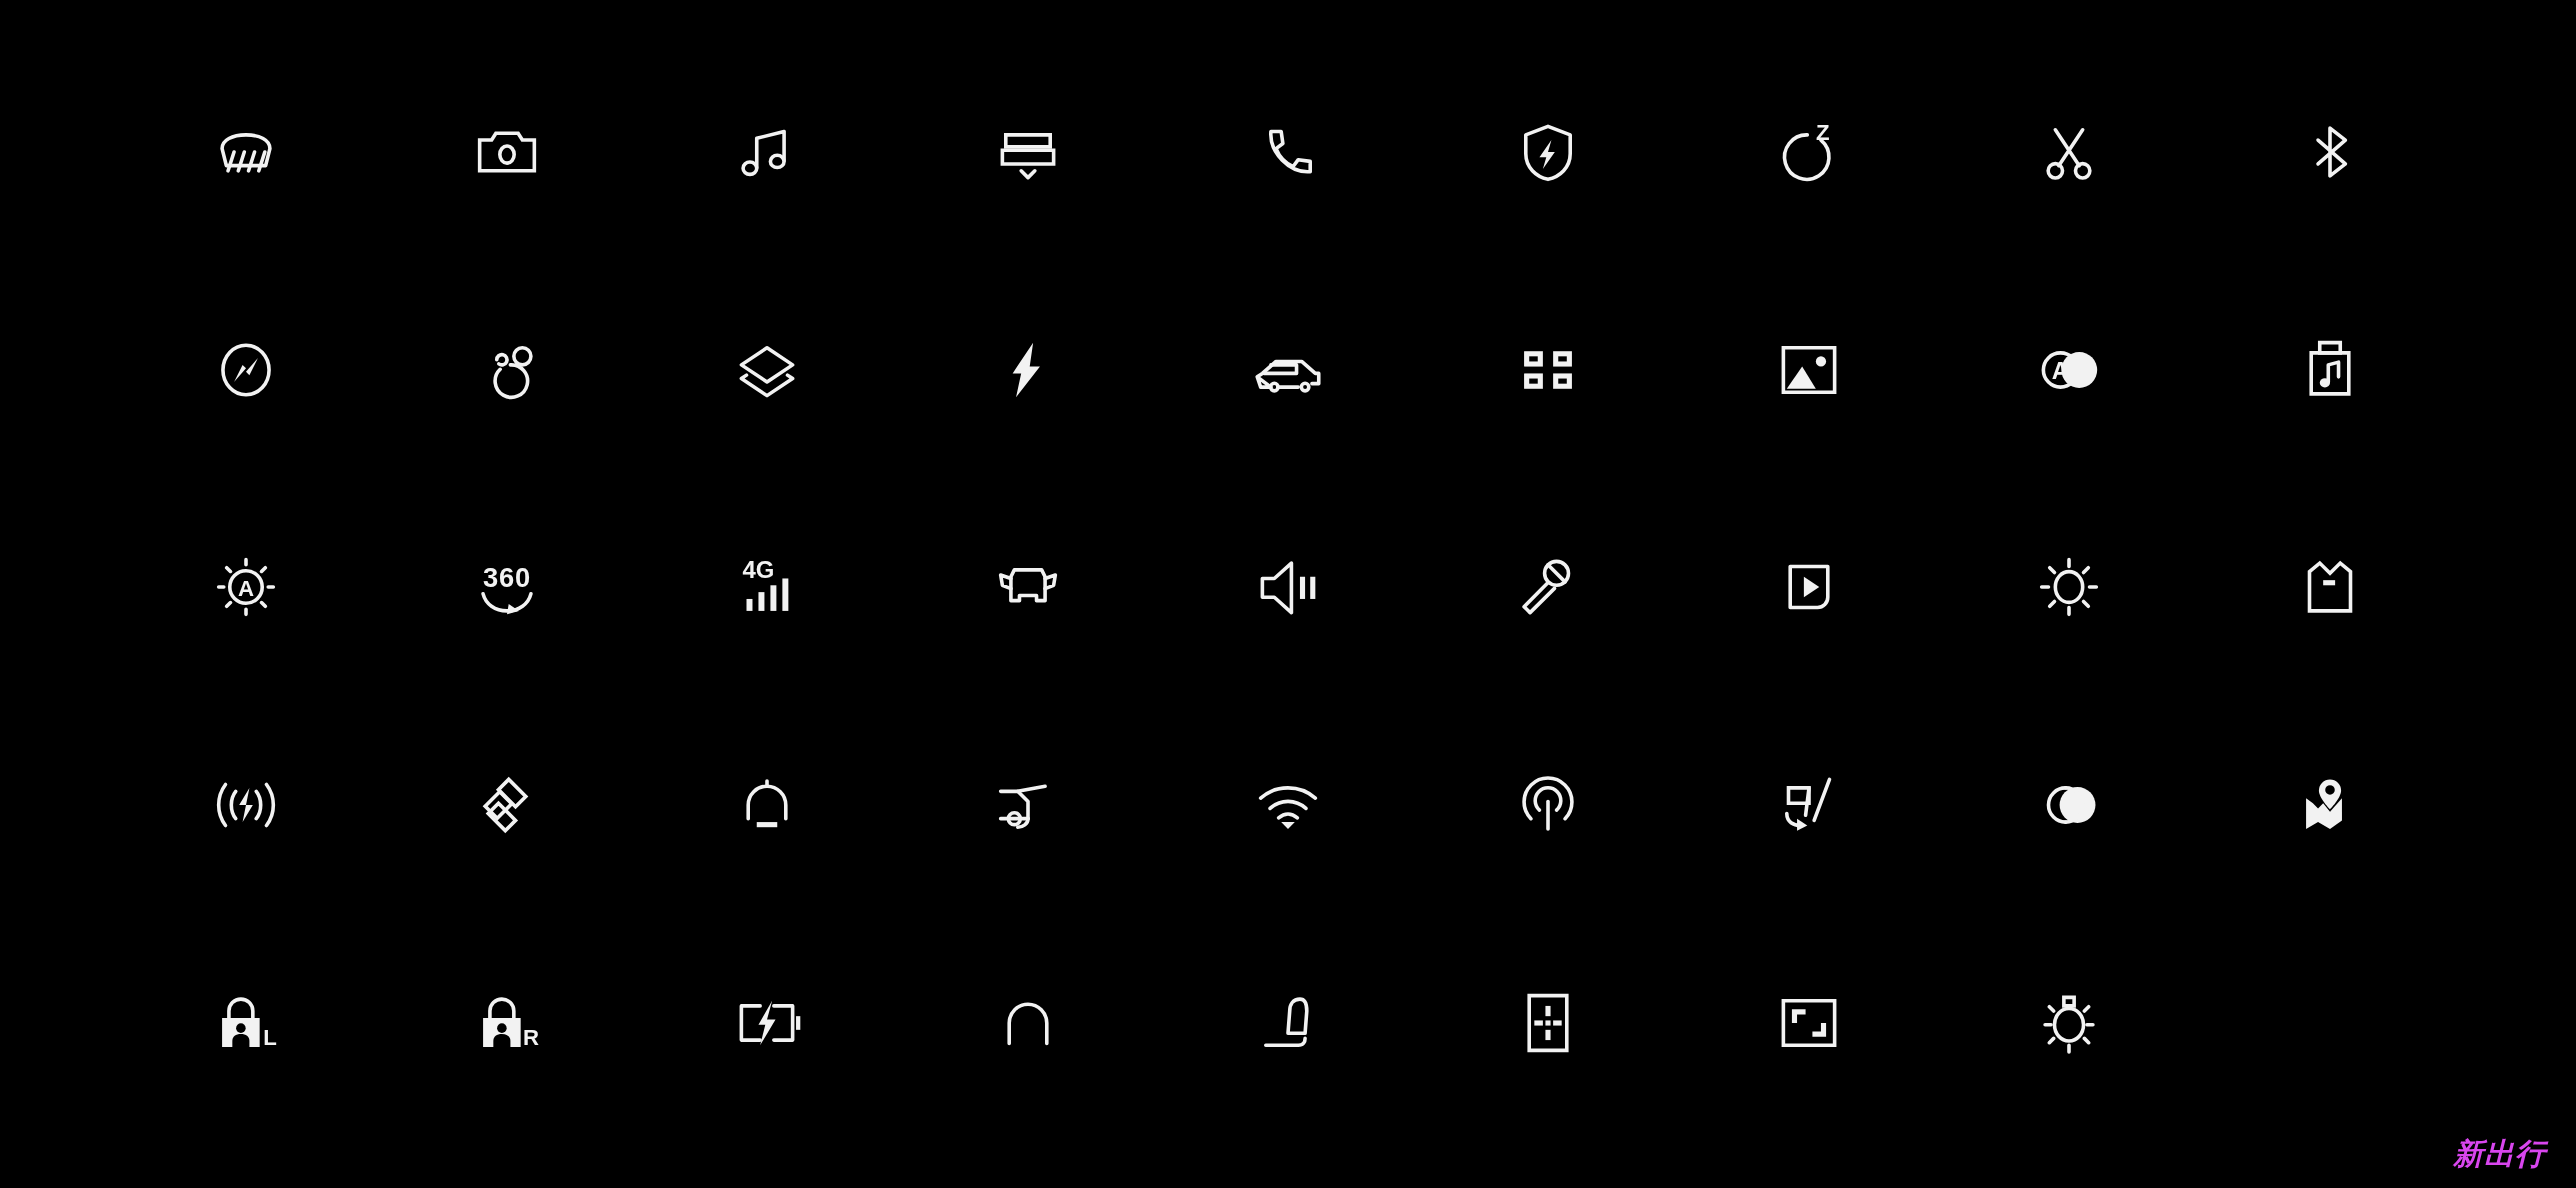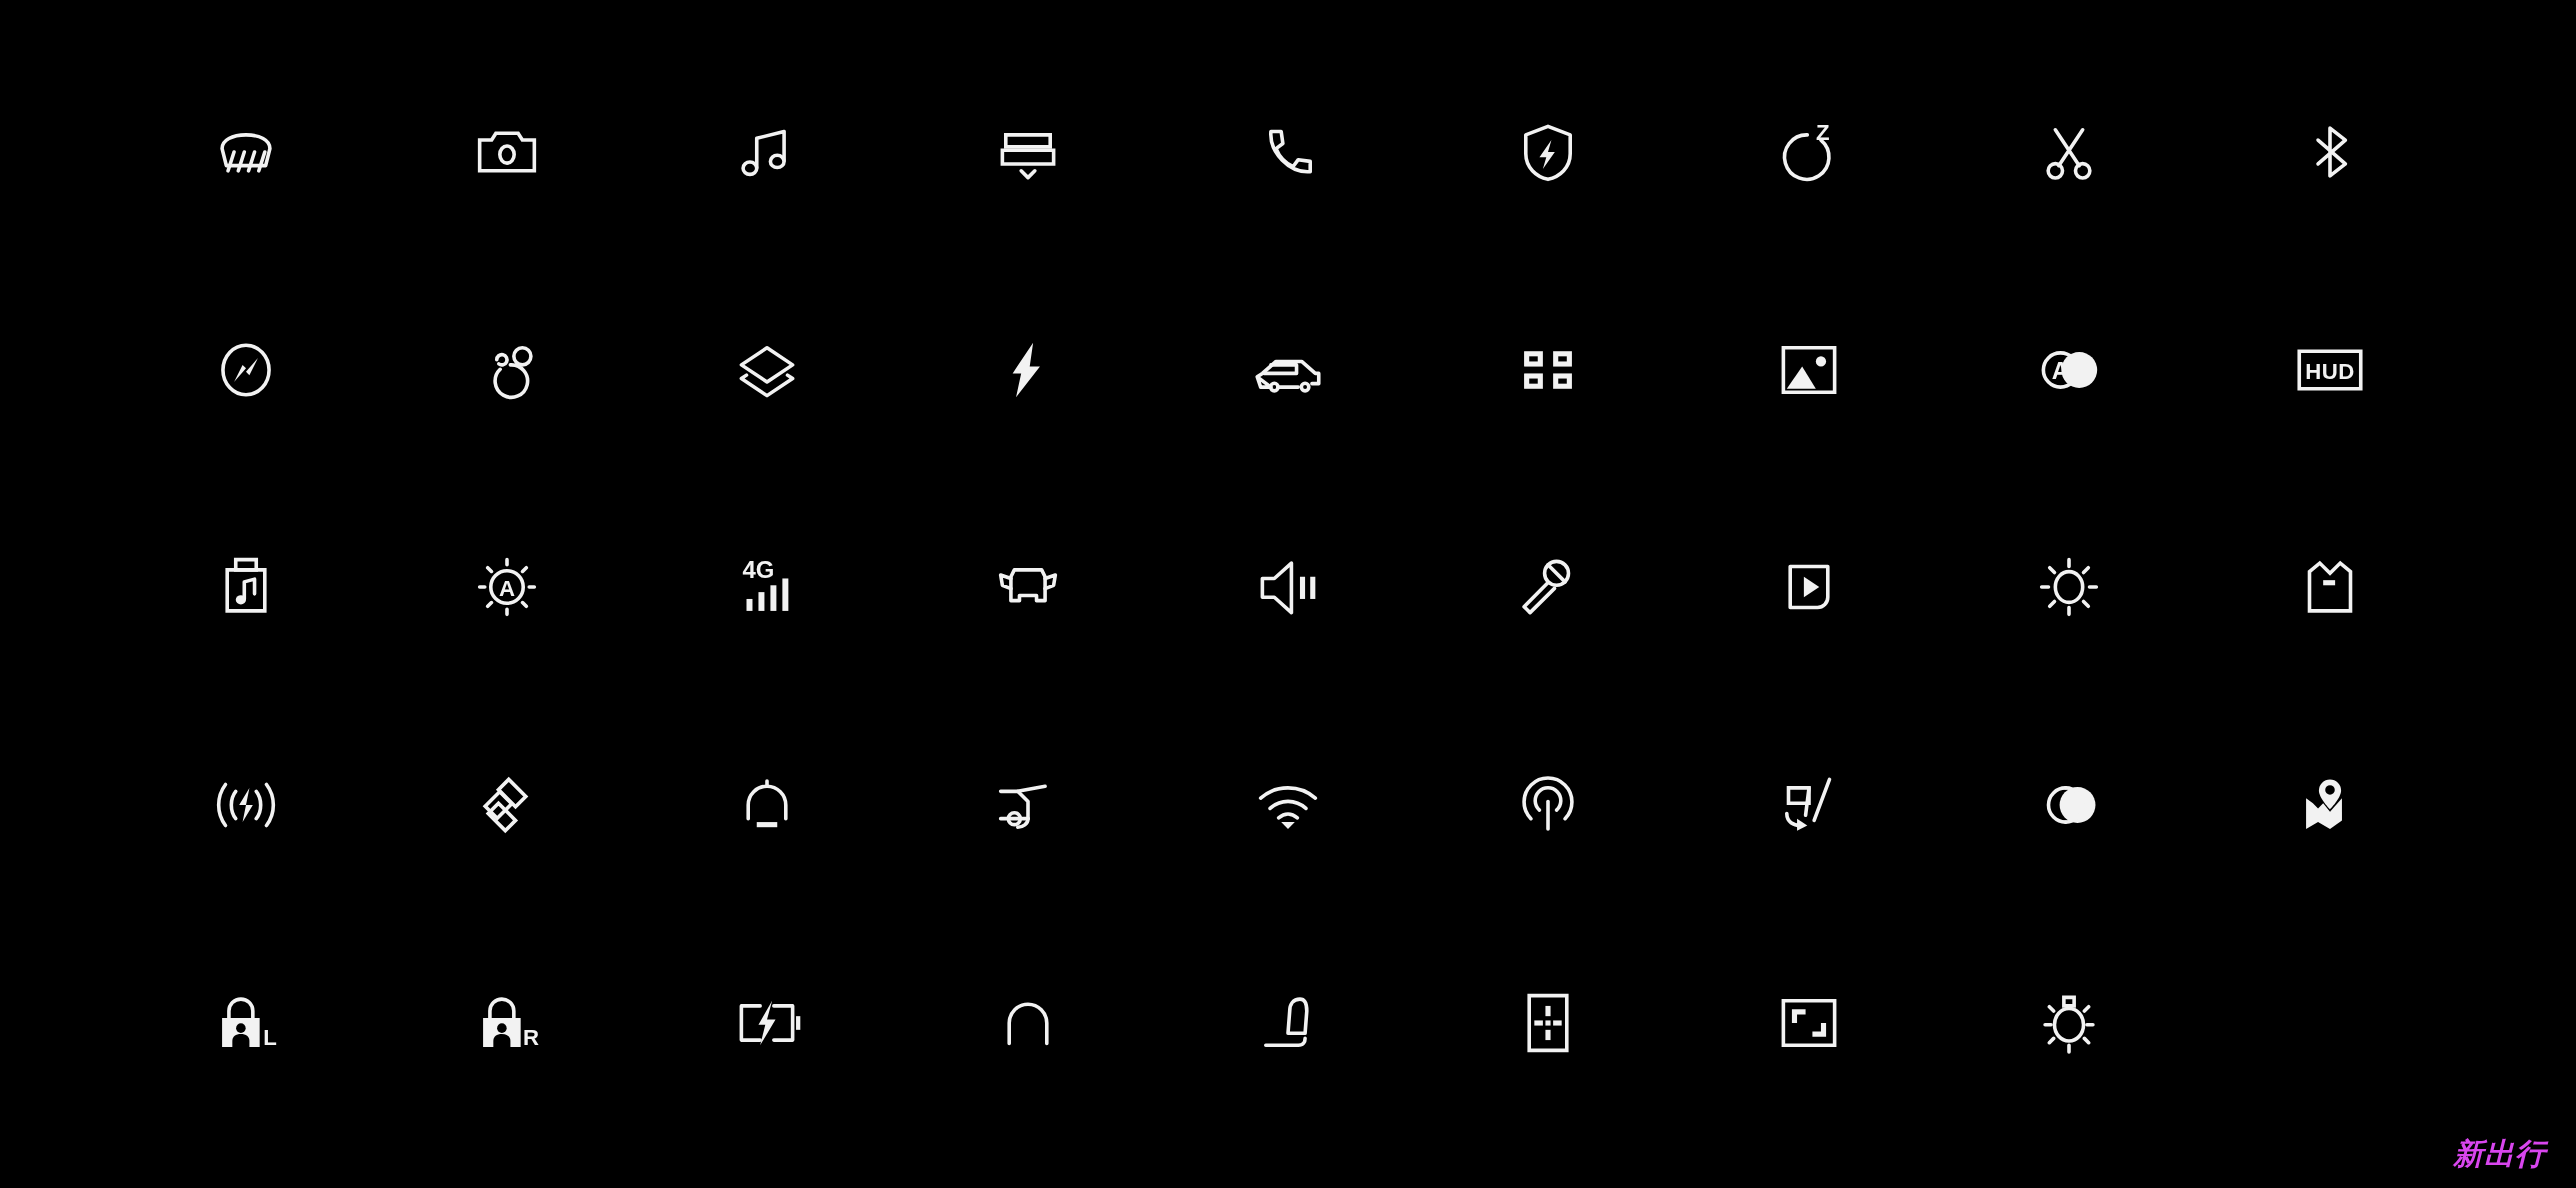--- a/index.html
+++ b/index.html
@@ -211,44 +211,45 @@
     </div>
 
     <div class="icon-cell">
       <svg viewBox="0 0 48 48">
         <circle class="f" cx="30" cy="24" r="10.5"></circle>
         <circle class="s" cx="19" cy="24" r="10"></circle>
         <text class="txt" x="19" y="29" font-size="14">A</text>
       </svg>
     </div>
 
-    <div class="icon-cell">
-      <svg viewBox="0 0 48 48">
-        <path class="sq" d="M6 13h36v22H6z"></path>
-        <text class="txt" x="24" y="29.5" font-size="13" letter-spacing="0.3">HUD</text>
-      </svg>
-    </div>
 
     <div class="icon-cell">
       <svg viewBox="0 0 48 48">
         <path class="sq" d="M18 8h12v6h-12z"></path>
         <path class="sq" d="M13 14h22v24H13z"></path>
         <path class="s" d="M23 31V21l6-1.6V28"></path>
         <ellipse class="f" cx="21" cy="31.5" rx="3" ry="2.7"></ellipse>
       </svg>
     </div>
 
     <div class="icon-cell">
       <svg viewBox="0 0 48 48">
         <circle class="s" cx="24" cy="24" r="9.5"></circle>
         <text class="txt" x="24" y="29" font-size="13">A</text>
         <path class="s" d="M24 8v3M24 37v3M8 24h3M37 24h3M12.7 12.7l2.2 2.2M33.1 33.1l2.2 2.2M35.3 12.7l-2.2 2.2M14.9 33.1l-2.2 2.2"></path>
       </svg>
     </div>
 
+    <div class="icon-cell">
+      <svg viewBox="0 0 48 48">
+        <text class="txt" x="24" y="24" font-size="16" letter-spacing="0.5">360</text>
+        <path class="s" d="M10 28c1.5 6 7 10 14 10s12.5-4 14-10"></path>
+        <path class="f" d="M25 34l6 4-7 2z"></path>
+      </svg>
+    </div>
 
     <div class="icon-cell">
       <svg viewBox="0 0 48 48">
         <text class="txt" x="19" y="19" font-size="14" letter-spacing="0">4G</text>
         <path class="f" d="M12 31h3.5v7H12z"></path>
         <path class="f" d="M19 27h3.5v11H19z"></path>
         <path class="f" d="M26 23h3.5v15H26z"></path>
         <path class="f" d="M33 19h3.5v19H33z"></path>
       </svg>
     </div>

